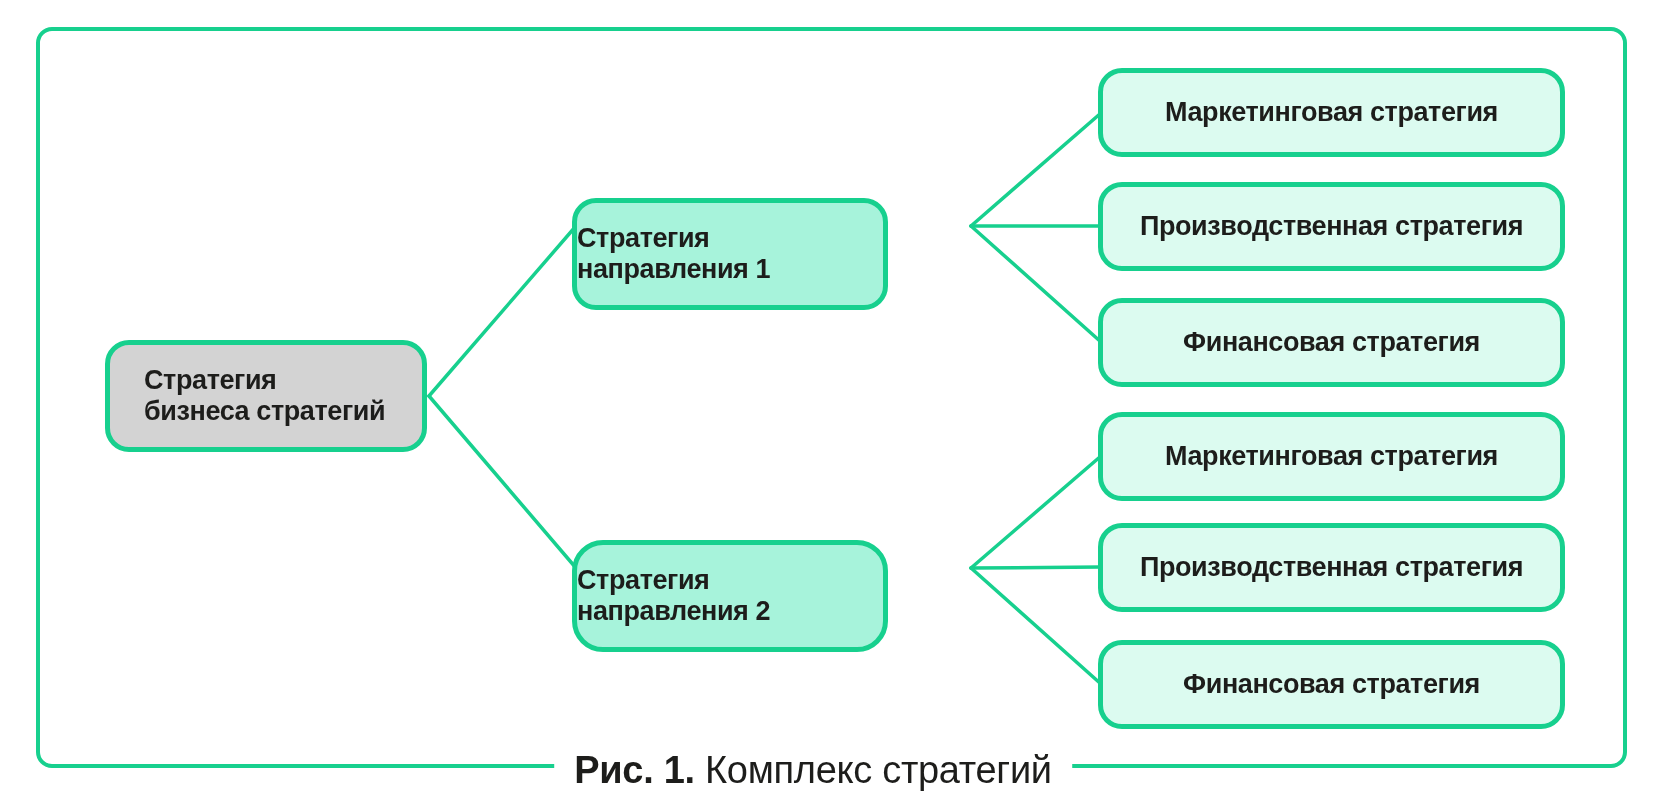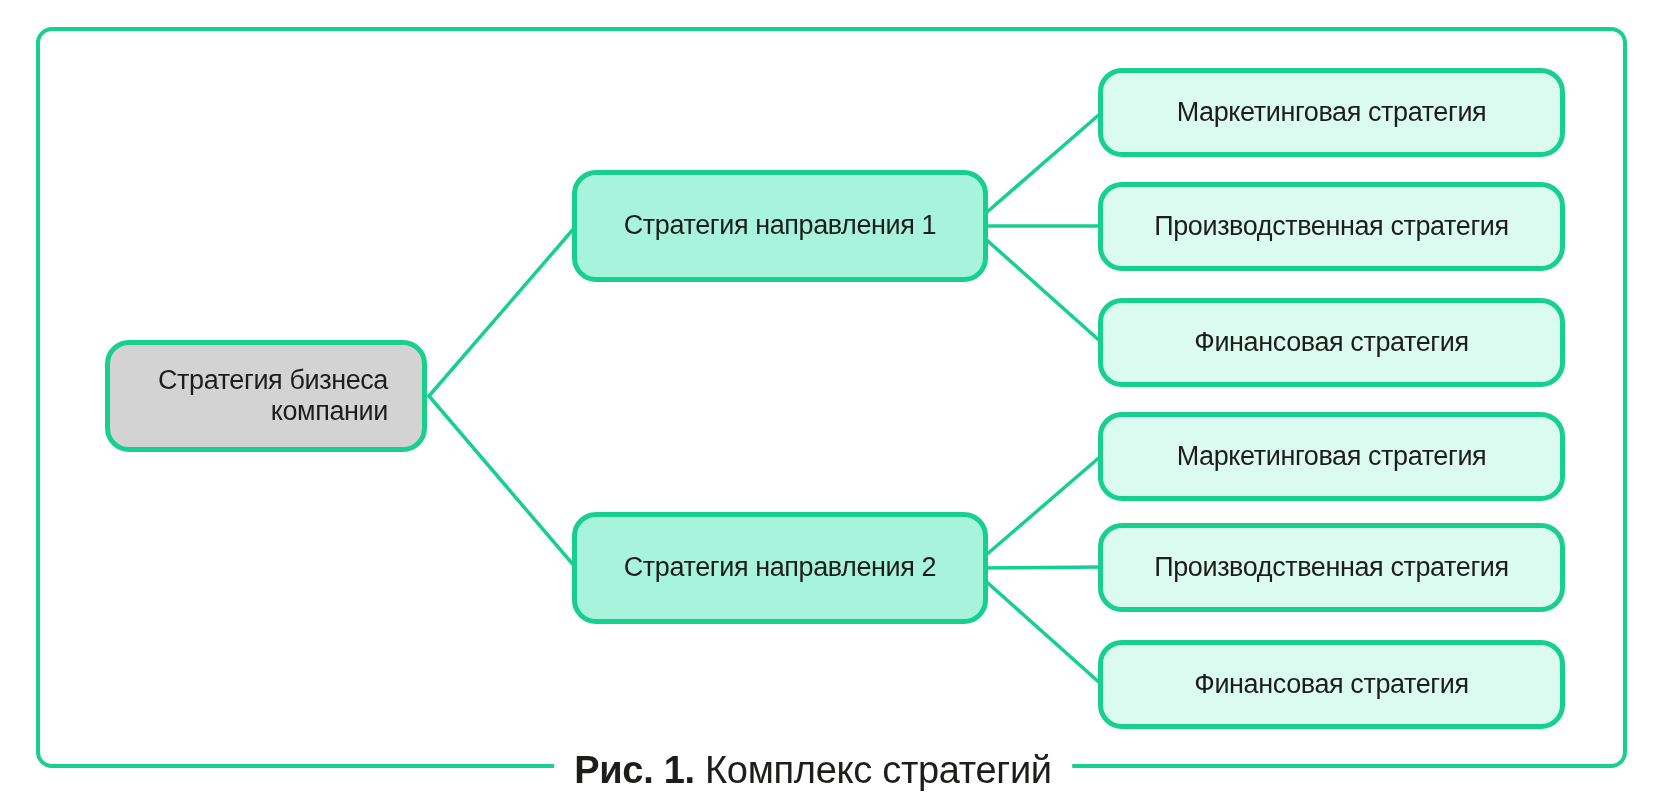--- a/index.html
+++ b/index.html
@@ -37,39 +37,41 @@
     height: 811px;
   }
   .node {
     position: absolute;
     box-sizing: border-box;
     border: 5px solid #17d08e;
     border-radius: 24px;
     display: flex;
     align-items: center;
     justify-content: center;
-    text-align: right;
+    text-align: left;
     color: #1d1d1b;
     font-size: 27px;
     letter-spacing: -0.4px;
     line-height: 1.15;
+    font-weight: bold;
   }
   .node-root {
     left: 105px; top: 340px;
     width: 322px; height: 112px;
     background: #d3d3d3;
     padding: 0 34px;
   }
   .node-branch {
     left: 572px;
-    width: 416px; height: 112px;
+    width: 316px; height: 112px;
     background: #a7f3db;
+    margin-top: 28px;
   }
   .node-branch.b1 { top: 170px; }
-  .node-branch.b2 { top: 512px; }
+  .node-branch.b2 { top: 512px; border-radius: 31px; }
   .node-leaf {
     left: 1098px;
     width: 467px; height: 89px;
     background: #dcfbf0;
   }
   .node-leaf.l1 { top: 68px; }
   .node-leaf.l2 { top: 182px; }
   .node-leaf.l3 { top: 298px; }
   .node-leaf.l4 { top: 412px; }
   .node-leaf.l5 { top: 523px; }
@@ -102,21 +104,21 @@
       <line x1="971" y1="226" x2="1101" y2="113"></line>
       <line x1="971" y1="226" x2="1101" y2="226"></line>
       <line x1="971" y1="226" x2="1101" y2="342"></line>
       <line x1="971" y1="568" x2="1101" y2="456"></line>
       <line x1="971" y1="568" x2="1101" y2="567"></line>
       <line x1="971" y1="568" x2="1101" y2="684"></line>
     </g>
   </svg>
 
   <div class="node node-root">
-    <span>Стратегия бизнеса компании</span>
+    <span>Стратегия бизнеса стратегий</span>
   </div>
 
   <div class="node node-branch b1">
     <span>Стратегия направления 1</span>
   </div>
   <div class="node node-branch b2">
     <span>Стратегия направления 2</span>
   </div>
 
   <div class="node node-leaf l1">

